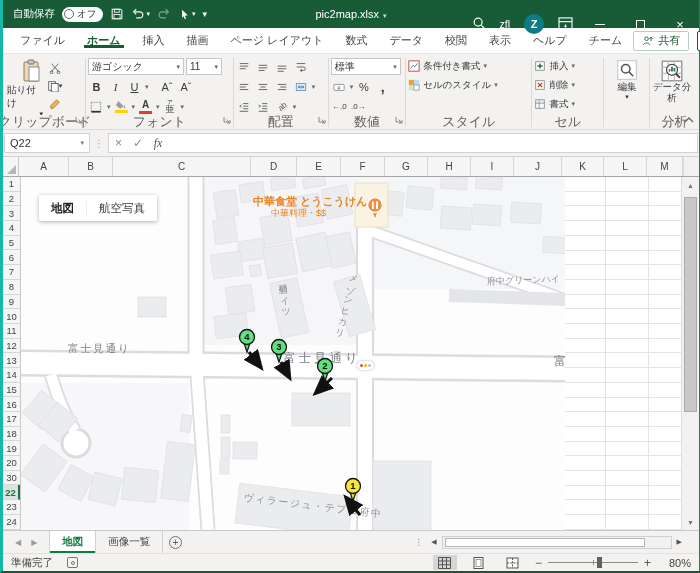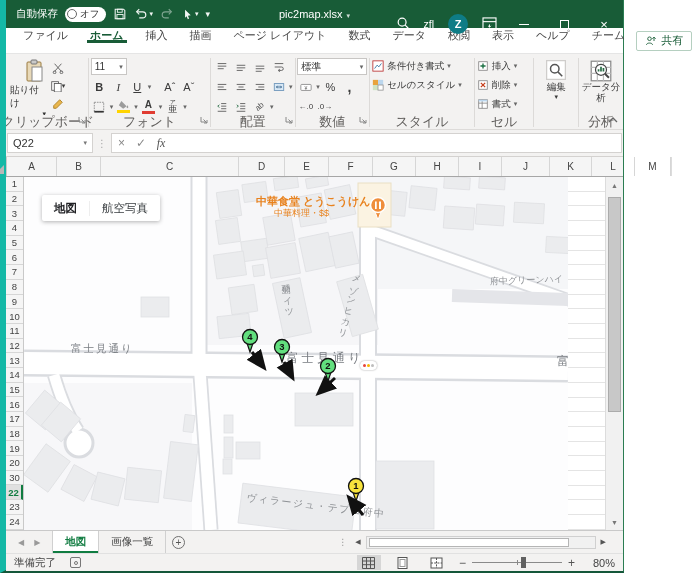--- a/index.html
+++ b/index.html
@@ -1,19 +1,19 @@
 <!DOCTYPE html>
 <html><head>
 <meta charset="utf-8">
 <style>
   * { margin:0; padding:0; box-sizing:border-box; }
   html,body { width:700px; height:573px; overflow:hidden; }
   body { font-family:"Liberation Sans","DejaVu Sans",sans-serif; font-size:11px; color:#333; }
-  #win { width:624px; height:573px; position:relative; background:#fff;
-         border-left:6px solid #14b8a6; border-right:1px solid #2b7d52; border-bottom:3px solid #14573a; }
+  #win { width:700px; height:573px; position:relative; background:#fff;
+         border-left:3px solid #14b8a6; border-right:1px solid #2b7d52; border-bottom:3px solid #14573a; }
 
   
   #titlebar { height:28px; background:#185c37; display:flex; align-items:center; color:#fff; position:relative; }
   .tb-left { display:flex; align-items:center; gap:7px; padding-left:10px; z-index:2; }
   .autosave-label { font-size:10.5px; }
   .autosave-pill { background:#fff; color:#333; border-radius:8px; height:15px; display:flex; align-items:center; gap:3px; padding:0 7px 0 2px; font-size:9.5px; cursor:pointer; }
   .autosave-pill .knob { width:10px; height:10px; border-radius:50%; background:#fff; border:1.5px solid #666; display:inline-block; }
   .qat-btn { display:inline-flex; align-items:center; gap:1px; opacity:.95; cursor:pointer; }
   .qat-btn.dim { opacity:.45; }
   .car { font-size:7px; font-weight:normal; }
@@ -21,21 +21,21 @@
   .tb-title .car { margin-left:4px; opacity:.8; }
   .tb-right { margin-left:auto; display:flex; align-items:center; gap:14px; padding-right:6px; z-index:2;margin-top:20px; }
   .tb-txt { font-size:10.5px; }
   .avatar { width:20px; height:20px; border-radius:50%; background:#0e7c86; color:#fff; font-size:11px; font-weight:bold; display:flex; align-items:center; justify-content:center; cursor:pointer; }
   .winbtn { width:26px; height:24px; display:flex; align-items:center; justify-content:center; font-size:13px; cursor:pointer; }
   .wb-min { width:10px; border-top:1px solid #fff; display:inline-block; }
   .wb-max { width:9px; height:9px; border:1px solid #fff; display:inline-block; }
 
   
   #tabrow { height:26px; background:#ffffff; display:flex; align-items:stretch; border-bottom:1px solid #e5e5e5; }
-  #ribbon-tabs { display:flex; align-items:flex-start; padding-left:6px; }
+  #ribbon-tabs { display:flex; align-items:center; padding-left:6px; }
   .rtab { padding:0 11px; display:flex; align-items:center; font-size:11px; color:#444; cursor:pointer; position:relative; white-space:nowrap; }
   .rtab.active { color:#185c37; font-weight:bold;font-family:Liberation Mono, monospace; }
   .rtab.active::after { content:""; position:absolute; left:8px; right:8px; bottom:0; height:3px; background:#185c37; }
   .tr-right { margin-left:auto; display:flex; align-items:center; gap:8px; padding-right:10px; }
   .share-btn,.comment-btn { display:flex; align-items:center; gap:4px; height:20px; padding:0 8px; font-size:11px; color:#185c37; background:#fff; border:1px solid #b5cfc0; border-radius:2px; cursor:pointer; white-space:nowrap; }
   .comment-btn { border-color:#185c37; }
 
   
   #ribbon { height:76px; background:#f3f2f1; display:flex; align-items:stretch; border-bottom:1px solid #dddbd9; padding:2px 0 0 2px; position:relative; overflow:hidden; }
   .rgroup { display:flex; flex-direction:column; padding:1px 2px 0 2px; position:relative; }
@@ -273,20 +273,24 @@
               <path d="M1 1 v5 h5 M3.5 3.5 L7 7 M7 4 v3 h-3" fill="none" stroke="#888"></path>
             </svg></span>
       </div>
     </div>
     <i class="gdiv"></i>
 
     <div class="rgroup" style="width:150px">
       <div class="rg-body">
         <div class="rowstack" style="width:100%">
           <div class="hrow">
+            <div class="selbox" style="width:96px">
+                <span>游ゴシック</span>
+                <b class="car">▾</b>
+              </div>
             <div class="selbox" style="width:36px">
                 <span>11</span>
                 <b class="car">▾</b>
               </div>
           </div>
           <div class="hrow">
             <span class="icbtn" style="font-weight:bold">B</span>
             <span class="icbtn" style="font-style:italic;font-family:'Liberation Serif',serif">I</span>
             <span class="icbtn" style="text-decoration:underline">U</span>
               <b class="car" style="color:#666">▾</b>
@@ -529,21 +533,21 @@
             <b class="car">▾</b>
         </div>
       </div>
       <div class="rg-label">
           <span>&nbsp;</span>
         </div>
     </div>
     <i class="gdiv"></i>
 
     <div class="rgroup" style="width:50px">
-      <div class="rg-body" style="justify-content:flex-end">
+      <div class="rg-body" style="justify-content:flex-start">
         <div class="bigbtn">
           <svg width="22" height="22" viewBox="0 0 18 18">
               <rect x="1" y="1" width="16" height="16" fill="#fff" stroke="#888"></rect>
               <path d="M1 6h16M1 11h16M6 1v16M11 1v16" stroke="#bbb"></path>
               <circle cx="9" cy="8" r="4.5" fill="#fff" stroke="#444"></circle>
               <path d="M7 9.5 v-2 M9 9.5 v-4 M11 9.5 v-3" stroke="#2c6e49" stroke-width="1.4"></path>
               <path d="M12.2 11.2 L15.5 14.5" stroke="#444" stroke-width="1.6"></path>
             </svg>
           <span>データ分析</span>
         </div>

